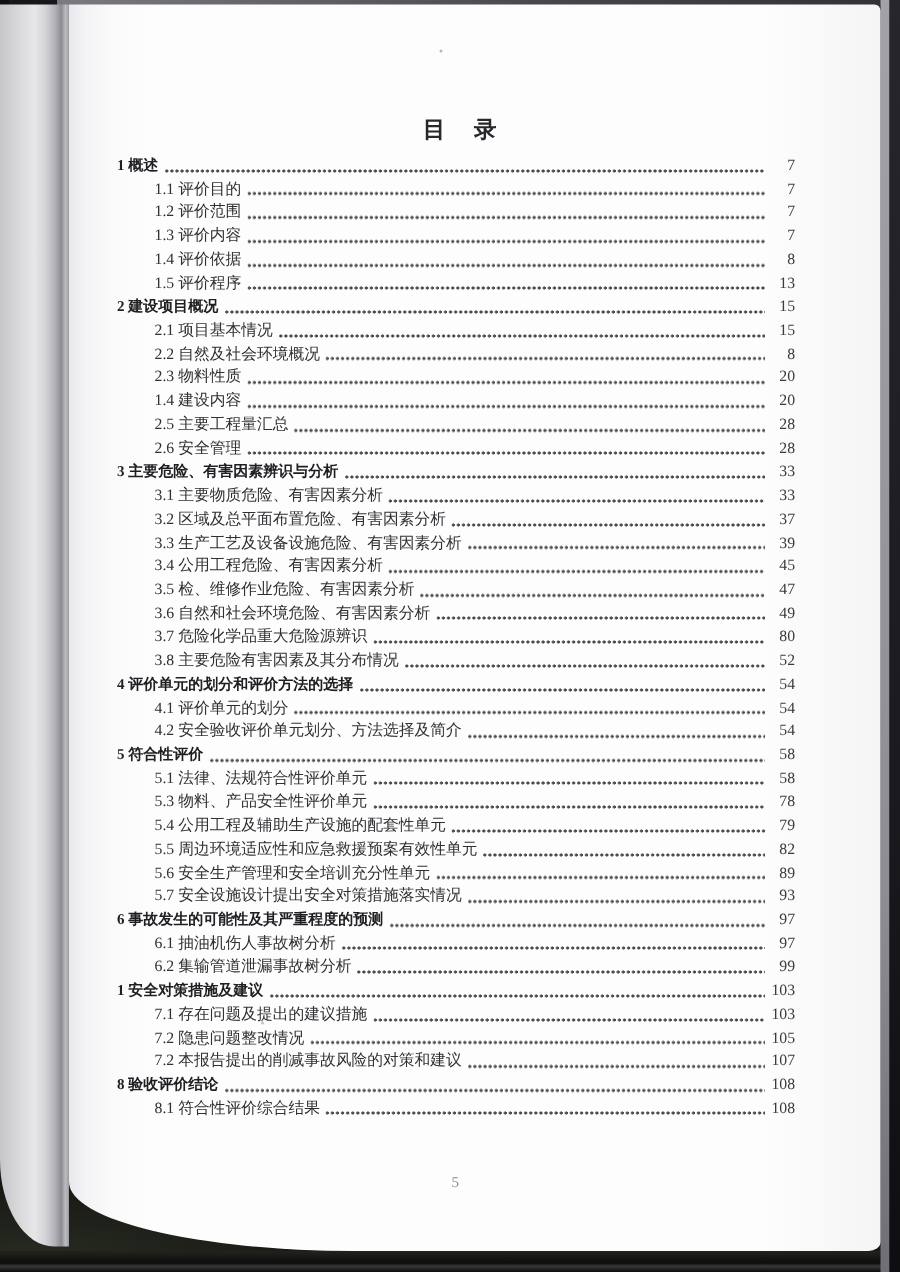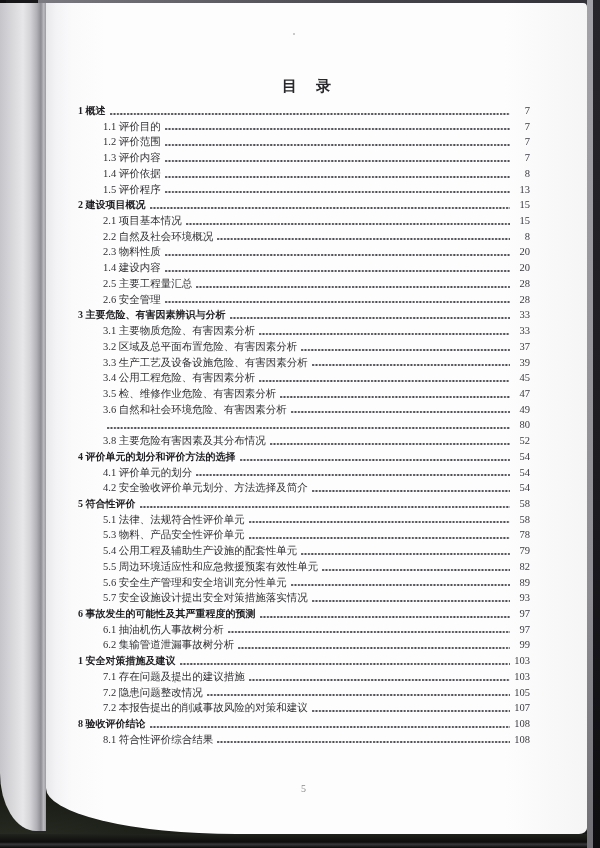--- a/index.html
+++ b/index.html
@@ -160,20 +160,21 @@
           <span class="label">3.5 检、维修作业危险、有害因素分析</span>
           <span class="dots"></span>
           <span class="pg">47</span>
         </div>
         <div class="toc-row lvl2">
           <span class="label">3.6 自然和社会环境危险、有害因素分析</span>
           <span class="dots"></span>
           <span class="pg">49</span>
         </div>
         <div class="toc-row lvl2">
+          <span class="label">3.7 危险化学品重大危险源辨识</span>
           <span class="dots"></span>
           <span class="pg">80</span>
         </div>
         <div class="toc-row lvl2">
           <span class="label">3.8 主要危险有害因素及其分布情况</span>
           <span class="dots"></span>
           <span class="pg">52</span>
         </div>
         <div class="toc-row lvl1">
           <span class="label">4 评价单元的划分和评价方法的选择</span>

